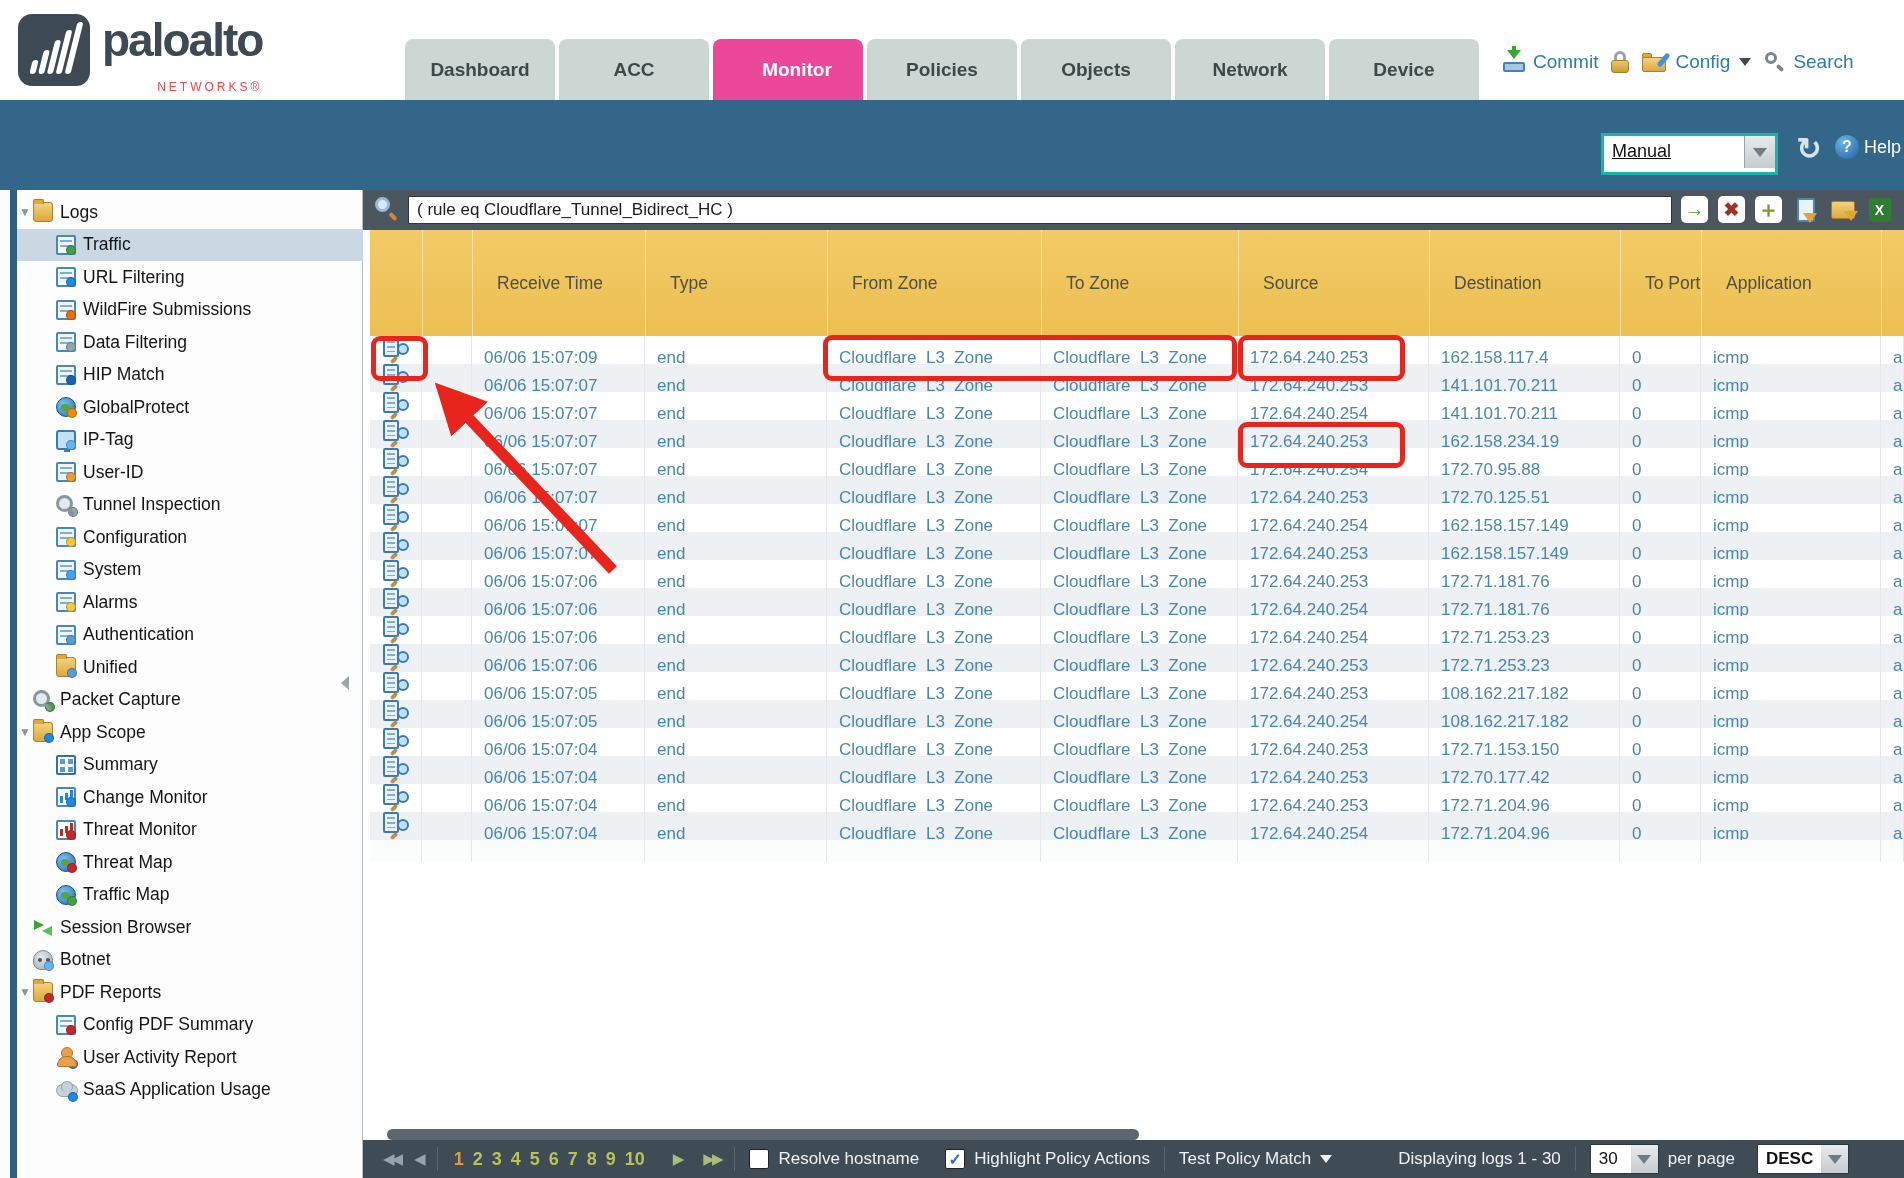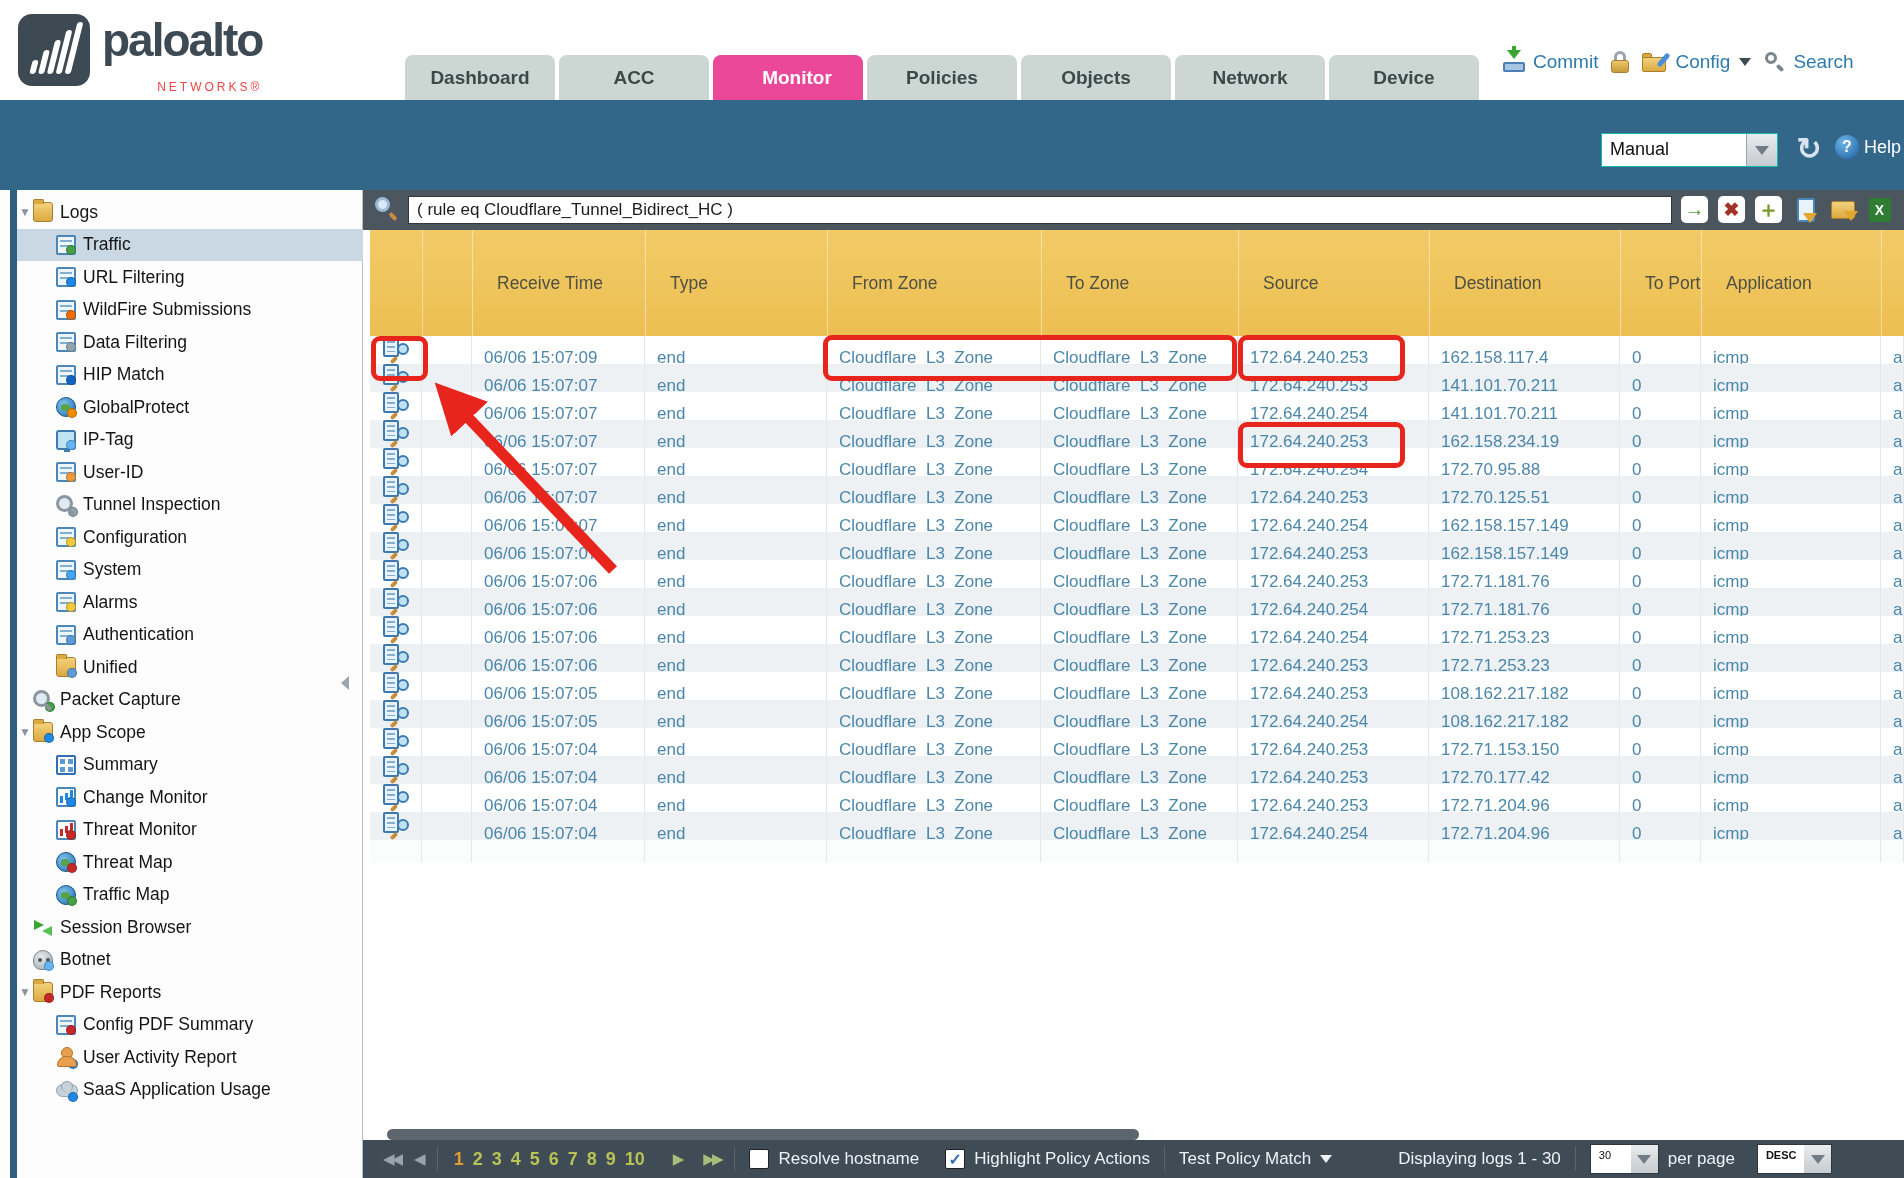--- a/index.html
+++ b/index.html
@@ -9,21 +9,21 @@
   
   .topbar { position:absolute; left:0; top:0; width:1904px; height:100px; background:#fff; }
   .logo { position:absolute; left:18px; top:14px; display:flex; align-items:flex-start; }
   .logo-mark { width:72px; height:72px; background:#3d4a54; border-radius:14px; display:flex; align-items:flex-end; justify-content:center; gap:4px; padding:12px 10px; transform:skewX(0deg); }
   .logo-mark span { display:block; width:6px; background:#fff; border-radius:3px; transform:skewX(-14deg); }
   .logo-text { margin-left:12px; }
   .logo-word { font-size:46px; font-weight:700; color:#3d4a54; letter-spacing:-2px; line-height:52px; }
   .logo-sub { font-size:12px; letter-spacing:3px; color:#ef4444; text-align:right; margin-top:14px; }
 
   .tabs { position:absolute; left:405px; bottom:0; display:flex; gap:4px; }
-  .tab { width:150px; height:45px; background:#ccd7d4; border-radius:8px 8px 0 0; display:flex; align-items:center; justify-content:center; font-size:19px; font-weight:bold; color:#3b4a48; cursor:pointer; }
+  .tab { width:150px; height:61px; background:#ccd7d4; border-radius:8px 8px 0 0; display:flex; align-items:center; justify-content:center; font-size:19px; font-weight:bold; color:#3b4a48; cursor:pointer; }
   .tab.active { background:#ec4899; color:#fff;padding-left:18px; }
 
   .top-actions { position:absolute; left:1502px; top:50px; display:flex; align-items:center; gap:13px; font-size:19px; color:#2e7cac; }
   .top-actions .grp { display:flex; align-items:center; gap:7px; cursor:pointer; }
   .ic-commit { position:relative; width:24px; height:24px; }
   .ic-commit .arr { position:absolute; left:5px; top:0; width:0; height:0; border-left:7px solid transparent; border-right:7px solid transparent; border-top:9px solid #3aa531; }
   .ic-commit .stem { position:absolute; left:10px; top:-4px; width:4px; height:6px; background:#3aa531; }
   .ic-commit .tray { position:absolute; left:1px; bottom:2px; width:22px; height:10px; background:#a8c6e2; border:2px solid #4a7fb5; border-radius:2px; }
   .ic-lock { position:relative; width:18px; height:22px; }
   .ic-lock .shackle { position:absolute; left:3px; top:0; width:12px; height:10px; border:3px solid #9aa3ab; border-bottom:none; border-radius:6px 6px 0 0; }
@@ -32,21 +32,21 @@
   .ic-config .folder { position:absolute; left:0; bottom:0; width:24px; height:15px; background:linear-gradient(#f3d27c,#dca93f); border:1px solid #a87f2e; border-radius:2px; }
   .ic-config .foldtab { position:absolute; left:0; top:1px; width:10px; height:5px; background:#dca93f; border:1px solid #a87f2e; border-radius:2px 2px 0 0; }
   .ic-config .wrench { position:absolute; right:2px; top:0; width:5px; height:16px; background:#4a90d9; border-radius:3px; transform:rotate(40deg); }
   .caret-down { width:0; height:0; border-left:6px solid transparent; border-right:6px solid transparent; border-top:8px solid #3b4b55; margin-left:2px; }
   .ic-mag { position:relative; width:22px; height:22px; }
   .ic-mag .lens { position:absolute; left:1px; top:1px; width:12px; height:12px; border:3px solid #7a858d; border-radius:50%; }
   .ic-mag .handle { position:absolute; left:14px; top:13px; width:4px; height:8px; background:#7a858d; border-radius:2px; transform:rotate(-45deg); }
 
   
   .bluebar { position:absolute; left:0; top:100px; width:1904px; height:90px; background:#32678a; }
-  .mode-select { position:absolute; left:1601px; top:33px; width:177px; height:34px; background:#fff; border:1px solid #14b8a6; display:flex; cursor:pointer; }
+  .mode-select { position:absolute; left:1601px; top:33px; width:177px; height:42px; background:#fff; border:3px solid #14b8a6; display:flex; cursor:pointer;text-decoration:underline; }
   .mode-select .val { flex:1; font-size:18px; color:#111; padding:5px 0 0 8px; }
   .mode-select .btn { width:31px; height:32px; background:linear-gradient(#e9ebed,#c6cbd0); border-left:1px solid #9aa2aa; display:flex; align-items:center; justify-content:center; }
   .sel-arrow { width:0; height:0; border-left:7px solid transparent; border-right:7px solid transparent; border-top:9px solid #707b85; }
   .refresh { position:absolute; left:1792px; top:33px; width:34px; height:34px; color:#d7e4ee; font-size:30px; font-weight:bold; text-align:center; line-height:32px; cursor:pointer; }
   .help { position:absolute; left:1835px; top:35px; display:flex; align-items:center; gap:5px; cursor:pointer; }
   .help .qmark { width:24px; height:24px; border-radius:50%; background:radial-gradient(circle at 35% 30%, #6db3e8, #1f5f9e); color:#fff; font-size:16px; font-weight:bold; text-align:center; line-height:24px; }
   .help .txt { color:#fff; font-size:18px; }
 
   
   .filterbar { position:absolute; left:363px; top:190px; width:1541px; height:40px; background:#4c565f; }
@@ -128,21 +128,21 @@
   .footer { position:absolute; left:363px; top:1140px; width:1541px; height:38px; background:#3f4b55; display:flex; align-items:center; color:#eef2f5; font-size:17px; }
   .footer .fi { margin-left:14px; display:flex; align-items:center; cursor:pointer; }
   .fdiv { width:1px; height:24px; background:#5a6670; margin-left:14px; }
   .pg-arrow { font-size:15px; color:#97a3ac; letter-spacing:-3px; }
   .pg-arrow.green { color:#a9bd7a; }
   .pages { display:flex; gap:9px; margin-left:16px; }
   .page { font-size:18px; font-weight:bold; color:#b9c254; cursor:pointer; }
   .page.current { color:#e09a35; }
   .cb { width:20px; height:20px; background:#fff; border:1px solid #222; border-radius:2px; display:flex; align-items:center; justify-content:center; font-size:16px; font-weight:bold; color:#2d6fb0; }
   .fsel { display:flex; height:30px; border:1px solid #2e373e; cursor:pointer; }
-  .fsel .val { background:#fff; color:#111; font-size:11px; padding:4px 8px 0 8px; min-width:40px; }
+  .fsel .val { background:#fff; color:#111; font-size:17px; padding:4px 8px 0 8px; min-width:40px; }
   .fsel .btn { width:27px; background:linear-gradient(#e9ebed,#c6cbd0); display:flex; align-items:center; justify-content:center; }
   .flabel { margin-left:9px; }
 
   
   .ann { position:absolute; border:5px solid #e8251d; border-radius:9px; pointer-events:none; }
   .arrow-overlay { position:absolute; left:0; top:0; pointer-events:none; }
 </style>
 </head>
 <body>
 

